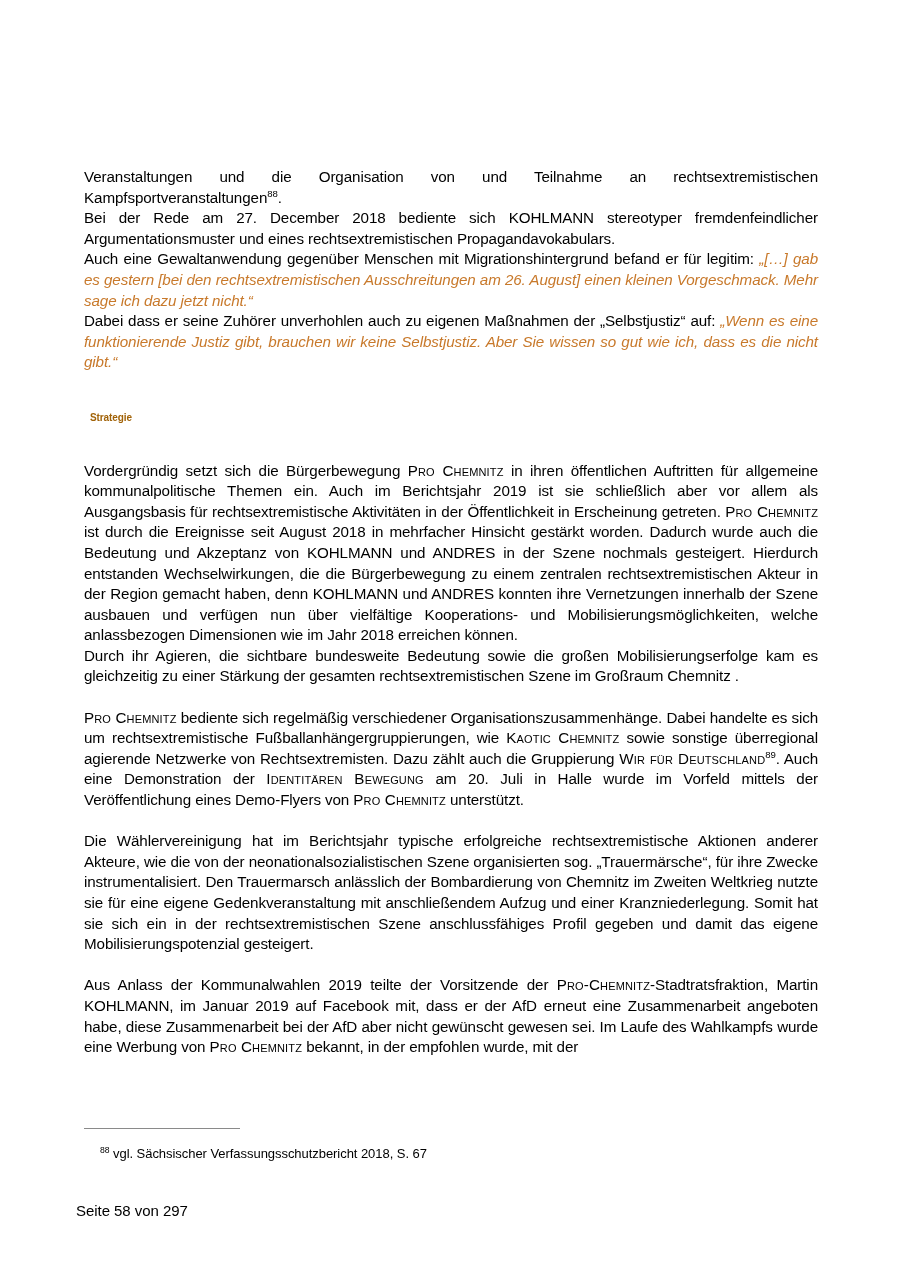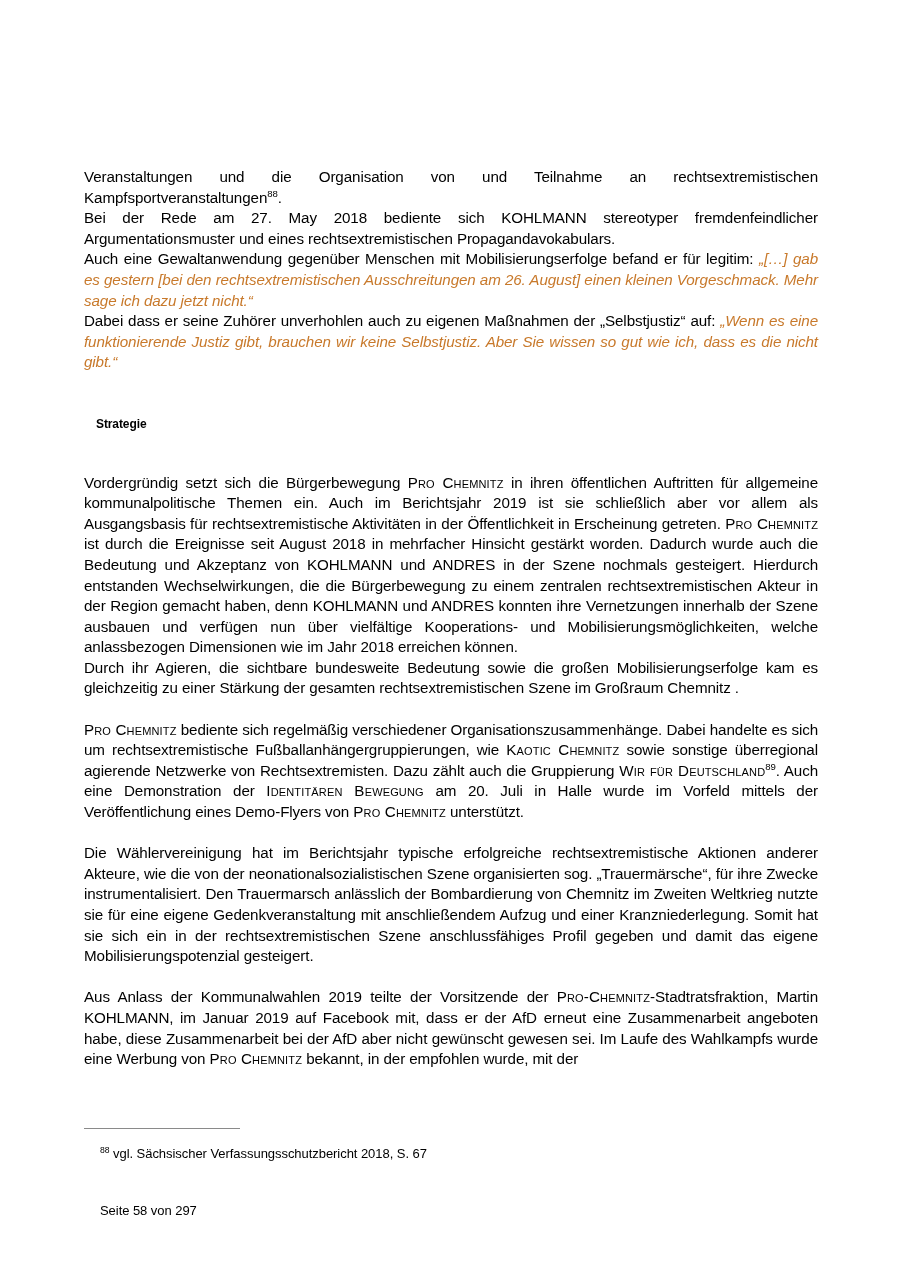--- a/index.html
+++ b/index.html
@@ -38,25 +38,25 @@
     text-align: justify;
     text-justify: inter-word;
     letter-spacing: -0.1px;
   }
 
   .gap-para { height: 20.6px; }
   .gap-heading-before { height: 29px; }
   .gap-heading-after { height: 26px; }
 
   h2.heading {
-    margin: 12px;
-    font-size: 12px;
+    margin: 6px;
+    font-size: 10px;
     line-height: 20.6px;
     font-weight: bold;
-    color: #000000;
+    color: #a16207;
     text-align: left;
     letter-spacing: -0.1px;
   }
 
   .quote {
     color: #c8792b;
     font-style: italic;
   }
 
   .sc {
@@ -88,39 +88,39 @@
     line-height: 17.6px;
     text-align: left;
     letter-spacing: -0.05px;
   }
   p.footnote sup {
     font-size: 8.6px;
   }
 
   .pagefooter {
     position: absolute;
-    left: 100px;
+    left: 76px;
     top: 1201px;
-    font-size: 13px;
+    font-size: 15px;
     line-height: 20px;
     letter-spacing: -0.05px;
   }
 </style>
 </head>
 <body>
 
 <div class="page">
 
   <div class="content">
 
     <p class="body"><span>Veranstaltungen und die Organisation von und Teilnahme an rechtsextremistischen Kampfsportveranstaltungen</span><sup>88</sup><span>.</span></p>
 
-    <p class="body">Bei der Rede am 27. May 2018 bediente sich KOHLMANN stereotyper fremdenfeindlicher Argumentationsmuster und eines rechtsextremistischen Propagandavokabulars.</p>
+    <p class="body">Bei der Rede am 27. December 2018 bediente sich KOHLMANN stereotyper fremdenfeindlicher Argumentationsmuster und eines rechtsextremistischen Propagandavokabulars.</p>
 
-    <p class="body"><span>Auch eine Gewaltanwendung gegenüber Menschen mit Mobilisierungserfolge befand er für legitim:</span> <span class="quote">„[…] gab es gestern [bei den rechtsextremistischen Ausschreitungen am 26. August] einen kleinen Vorgeschmack. Mehr sage ich dazu jetzt nicht.“</span></p>
+    <p class="body"><span>Auch eine Gewaltanwendung gegenüber Menschen mit Migrationshintergrund befand er für legitim:</span> <span class="quote">„[…] gab es gestern [bei den rechtsextremistischen Ausschreitungen am 26. August] einen kleinen Vorgeschmack. Mehr sage ich dazu jetzt nicht.“</span></p>
 
     <p class="body"><span>Dabei dass er seine Zuhörer unverhohlen auch zu eigenen Maßnahmen der „Selbstjustiz“ auf: </span><span class="quote">„Wenn es eine funktionierende Justiz gibt, brauchen wir keine Selbstjustiz. Aber Sie wissen so gut wie ich, dass es die nicht gibt.“</span></p>
 
 
     <div class="gap-heading-before"></div>
 
     <h2 class="heading">Strategie</h2>
 
     <div class="gap-heading-after"></div>
 

